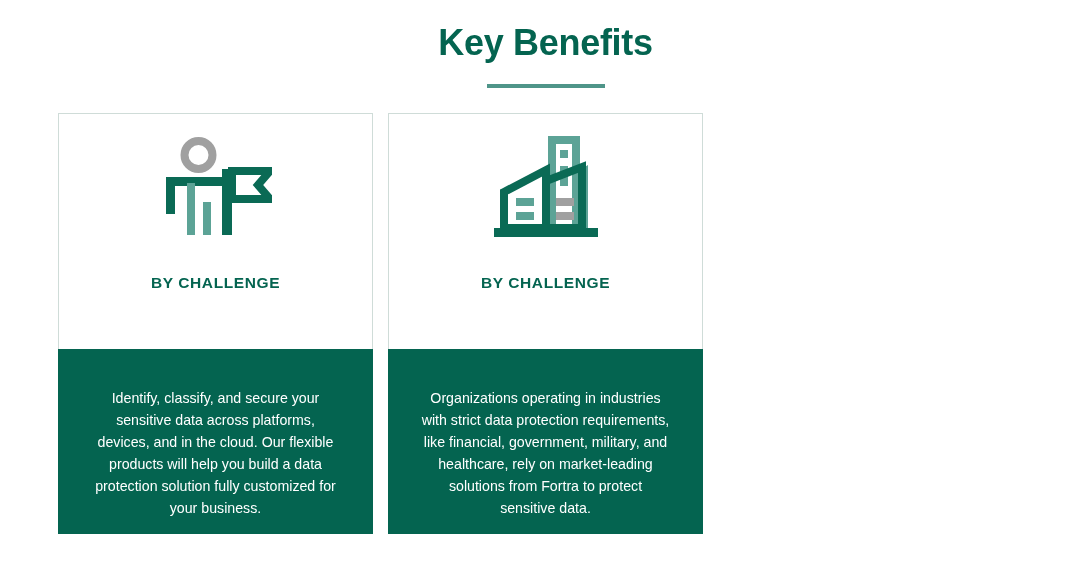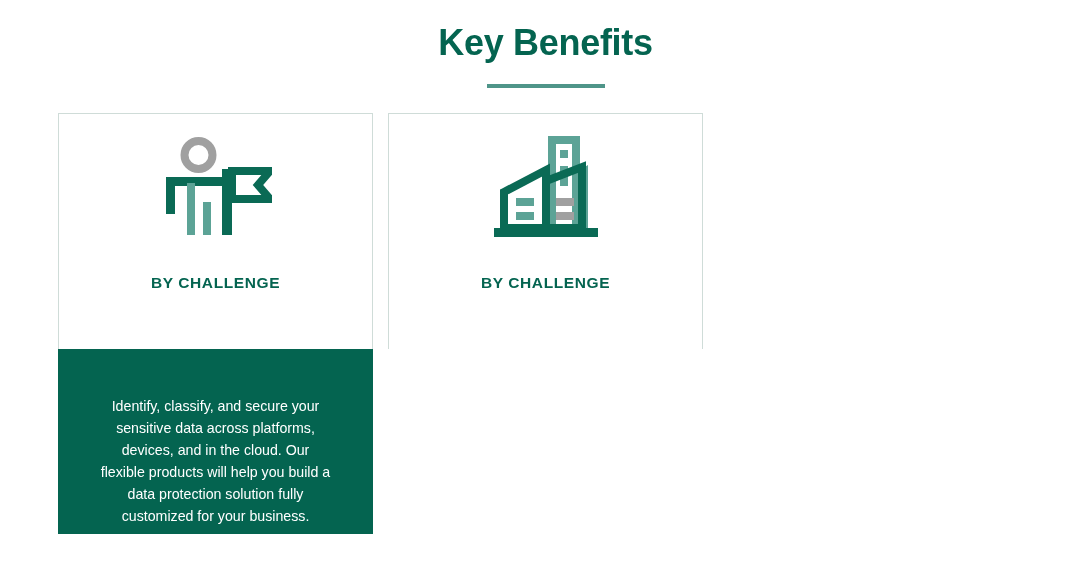--- a/index.html
+++ b/index.html
@@ -90,21 +90,21 @@
   .card-body {
     background: #046450;
     color: #ffffff;
     padding: 30px 24px 34px 24px;
     height: 185px;
     text-align: center;
     font-size: 14.2px;
     line-height: 22px;
   }
 
-  .card-body p { margin: 16px; }
+  .card-body p { margin: 8px; }
 </style>
 </head>
 <body>
 
 <div class="page">
 
   <div class="heading-block">
     <div class="page-title">Key Benefits</div>
     <div class="title-rule"></div>
   </div>
@@ -159,19 +159,22 @@
 
               <rect x="26" y="62" width="18" height="8" fill="#5ca396"></rect>
               <rect x="26" y="76" width="18" height="8" fill="#5ca396"></rect>
 
               <rect x="4" y="92" width="104" height="9" fill="#0a6a55"></rect>
             </svg>
           </span>
         </div>
         <div class="card-label">BY CHALLENGE</div>
       </div>
+      <div class="card-body">
+        <p>Organizations operating in industries with strict data protection requirements, like financial, government, military, and healthcare, rely on market-leading solutions from Fortra to protect sensitive data.</p>
+      </div>
     </div>
 
     <div class="card">
     </div>
 
   </div>
 </div>
 
 </body></html>

